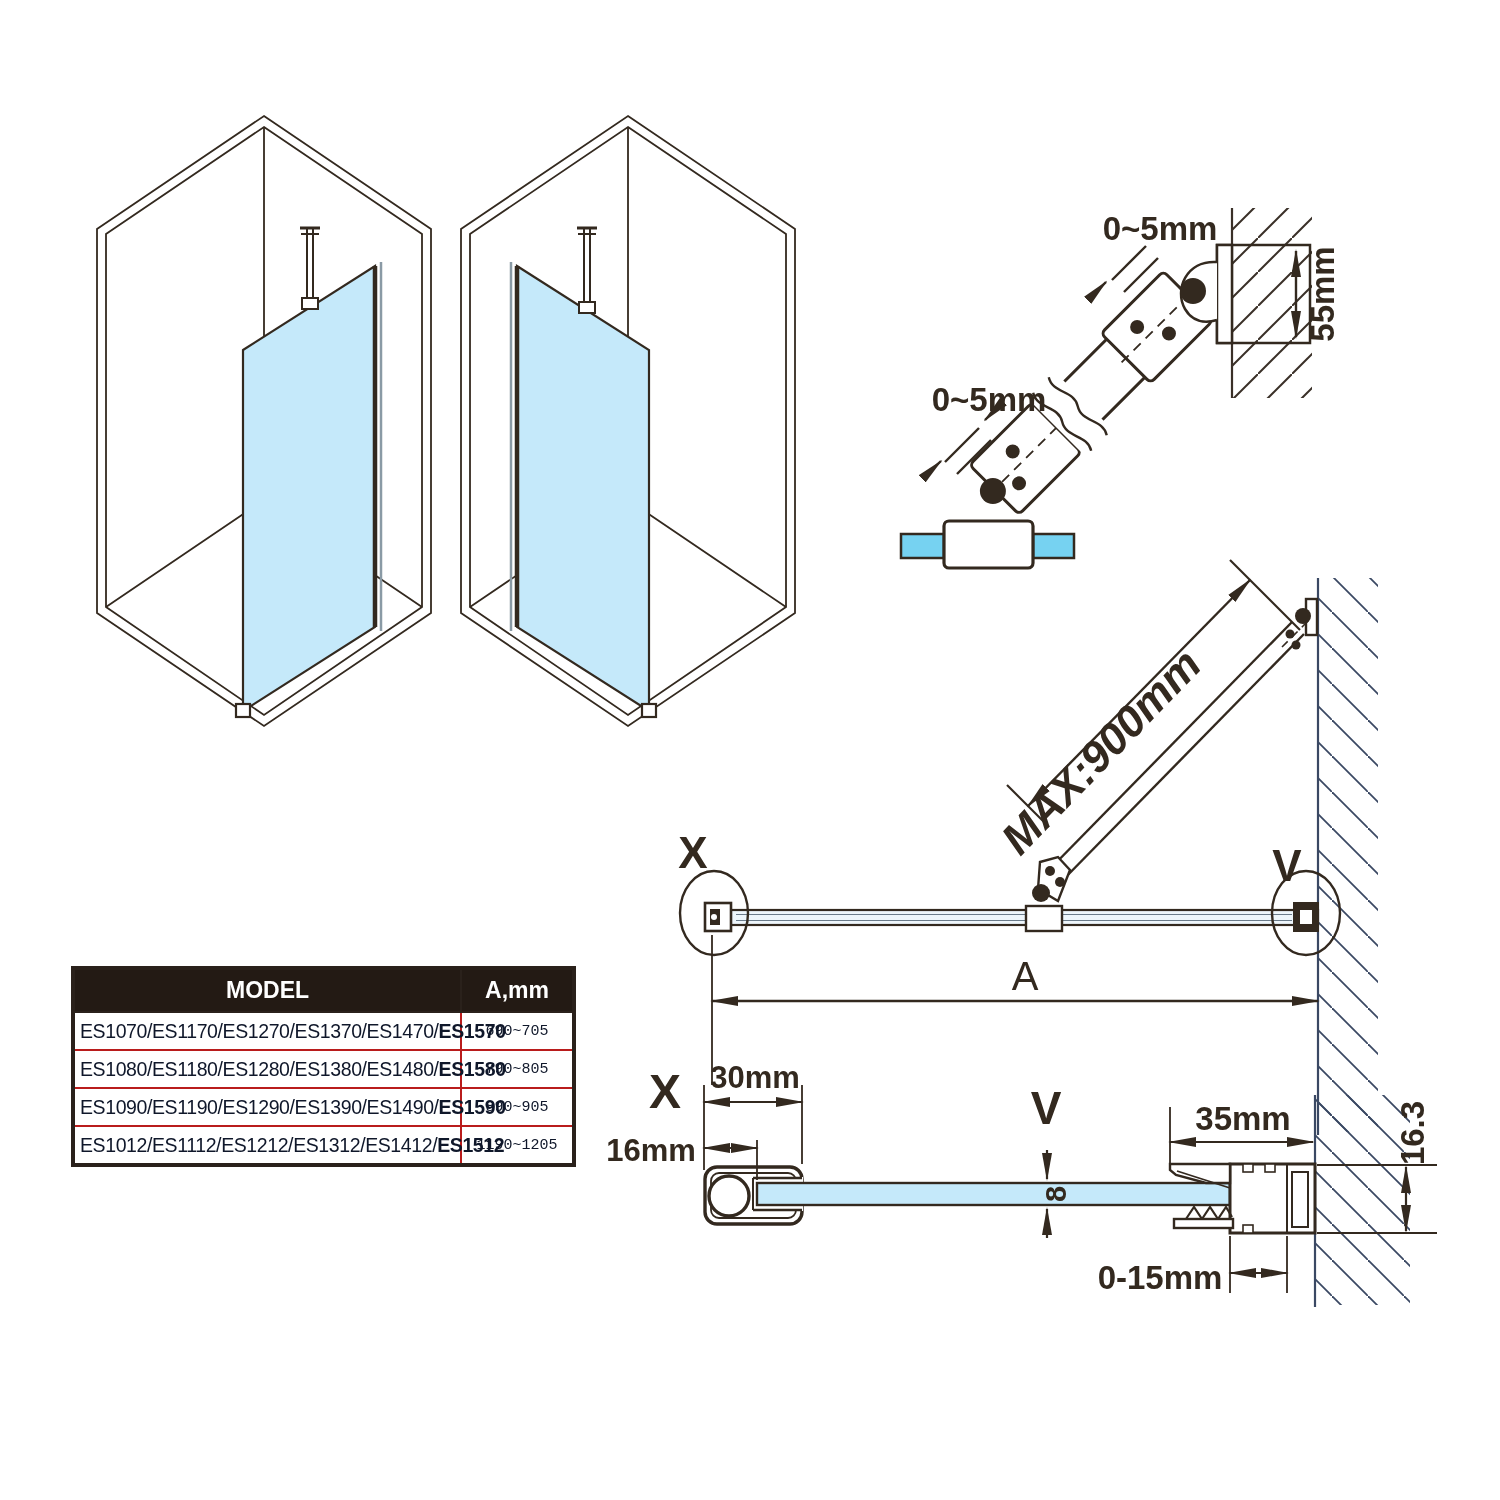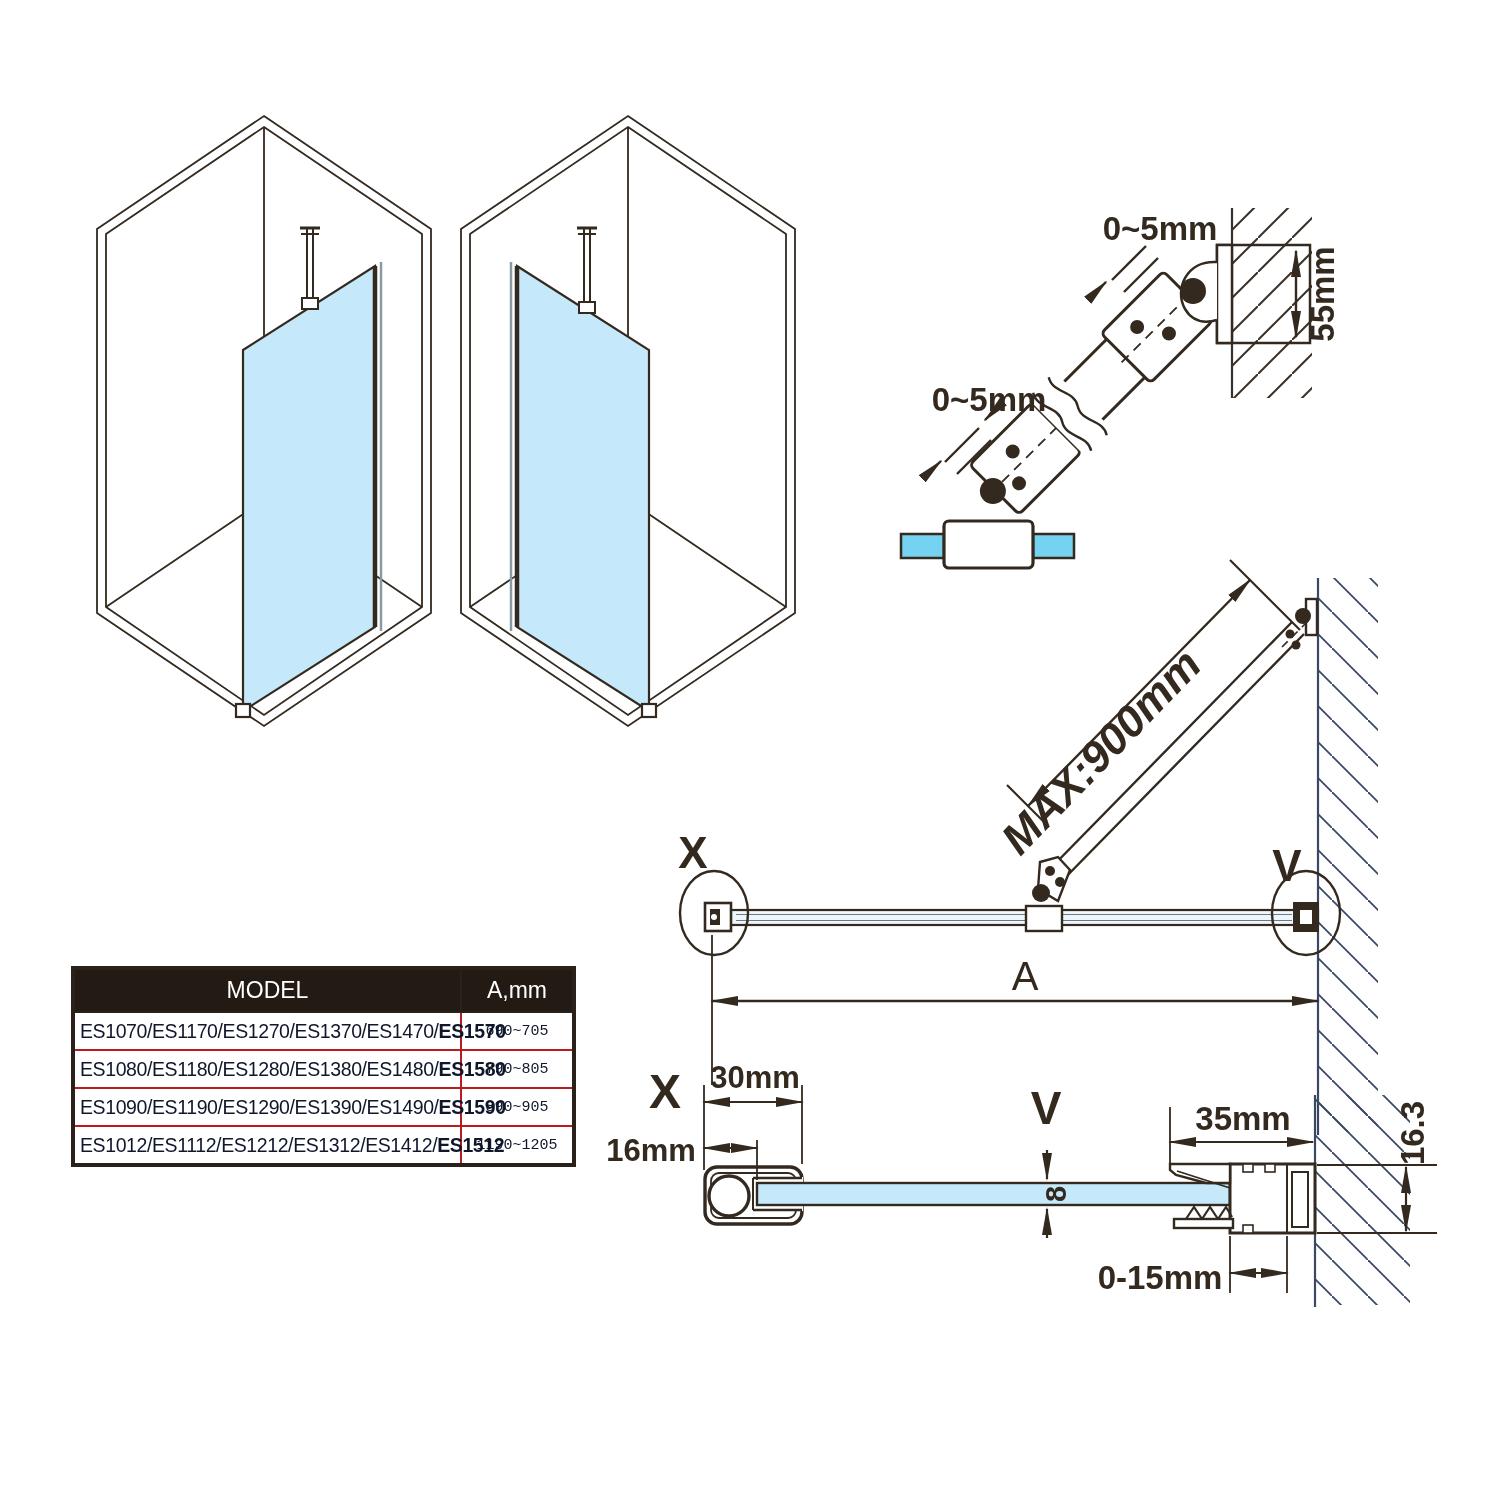--- a/index.html
+++ b/index.html
@@ -6,21 +6,21 @@
   body{width:1500px;height:1500px;position:relative;font-family:"Liberation Sans",sans-serif;}
   #stage{position:absolute;left:0;top:0;width:1500px;height:1500px;}
   svg text{fill:#33291f;}
   .dim{font-size:33px;font-weight:bold;}
   .dim-sm{font-size:31px;font-weight:bold;}
   .marker-letter{font-size:44px;font-weight:bold;}
 
   
   .model-table-wrap{position:absolute;left:71px;top:966px;width:505px;}
   table.model-table{border-collapse:collapse;width:100%;border:4px solid #2a211b;table-layout:fixed;}
-  table.model-table th{background:#231a14;color:#fff;font-size:23px;font-weight:normal;
+  table.model-table th{background:#231a14;color:#fff;font-size:23px;font-weight:bold;
       height:41px;border:2px solid #2a211b;padding:0;}
   table.model-table td{border:2px solid #b91c1c;height:36px;font-size:19.5px;
       color:#0f172a;padding:0 0 0 5px;white-space:nowrap;letter-spacing:-0.4px;}
   table.model-table td.a-col{text-align:center;font-size:15px;padding:0;letter-spacing:0;font-family:Liberation Mono, monospace;}
   col.c-model{width:388px;} col.c-a{width:113px;}
   td .last-model{font-weight:bold;}
 </style>
 </head>
 <body>
 

